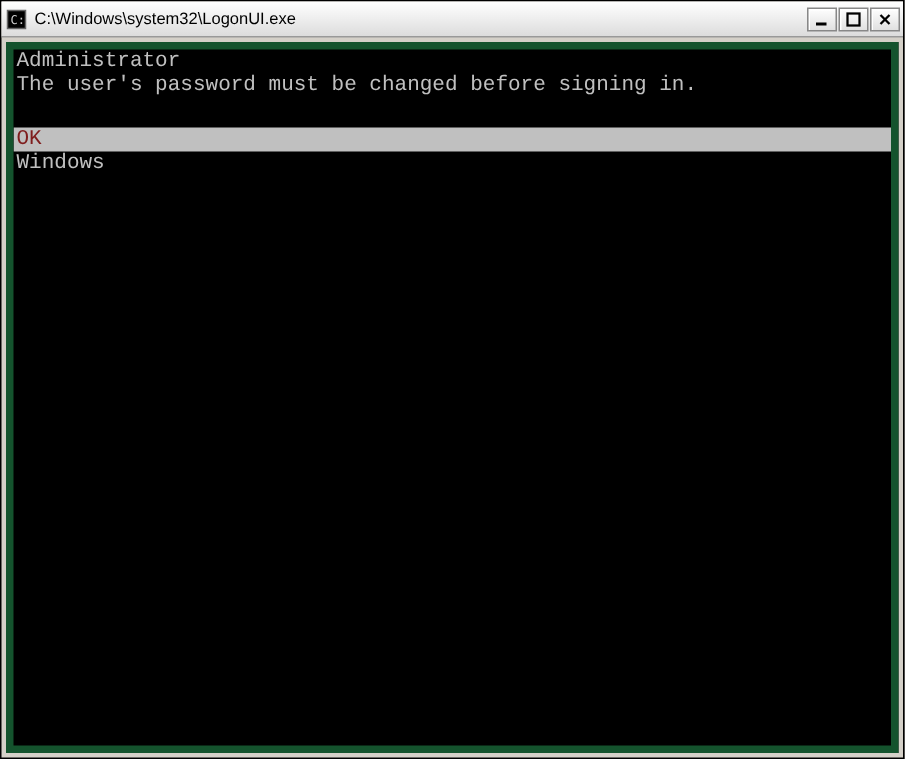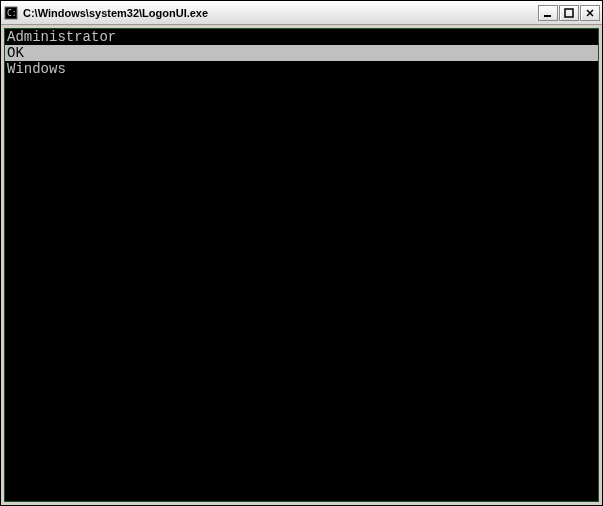--- a/index.html
+++ b/index.html
@@ -38,21 +38,21 @@
       display: flex;
       align-items: center;
       justify-content: center;
     }
     .titlebar-icon svg {
       width: 14px;
       height: 14px;
     }
     .titlebar-title {
       flex: 1;
-      font-weight: bold;
+      font-weight: normal;
       color: #000;
       font-size: 11px;
       white-space: nowrap;
       overflow: hidden;
     }
     .titlebar-controls {
       display: flex;
       gap: 0;
     }
     .titlebar-btn {
@@ -71,31 +71,32 @@
       height: 10px;
     }
     .console-body {
       flex: 1;
       background: #000;
       color: #c0c0c0;
       font-family: "Consolas", "Courier New", monospace;
       font-size: 14px;
       line-height: 16px;
       margin: 3px;
-      border: 1px solid #14532d;
+      border: 5px solid #14532d;
       overflow: hidden;
     }
     .console-line {
       padding: 0 2px;
       white-space: pre;
       height: 16px;
     }
     .console-line.selected {
       background: #c0c0c0;
-      color: #000000;
+      color: #7f1d1d;
+      margin-top: 20px;
     }
   </style>
 </head>
 <body>
 
 <div class="window">
   <div class="titlebar">
     <span class="titlebar-icon">
       <svg viewBox="0 0 14 14">
         <rect x="1" y="1" width="12" height="12" fill="#000" stroke="#666" stroke-width="1"></rect>
@@ -117,16 +118,17 @@
       <div class="titlebar-btn">
         <svg viewBox="0 0 10 10">
           <line x1="2" y1="2" x2="8" y2="8" stroke="#000" stroke-width="1.5"></line>
           <line x1="8" y1="2" x2="2" y2="8" stroke="#000" stroke-width="1.5"></line>
         </svg>
       </div>
     </div>
   </div>
   <div class="console-body">
     <div class="console-line">Administrator</div>
+    <div class="console-line">The user's password must be changed before signing in.</div>
     <div class="console-line selected">OK</div>
     <div class="console-line">Windows</div>
   </div>
 </div>
 
 </body></html>

